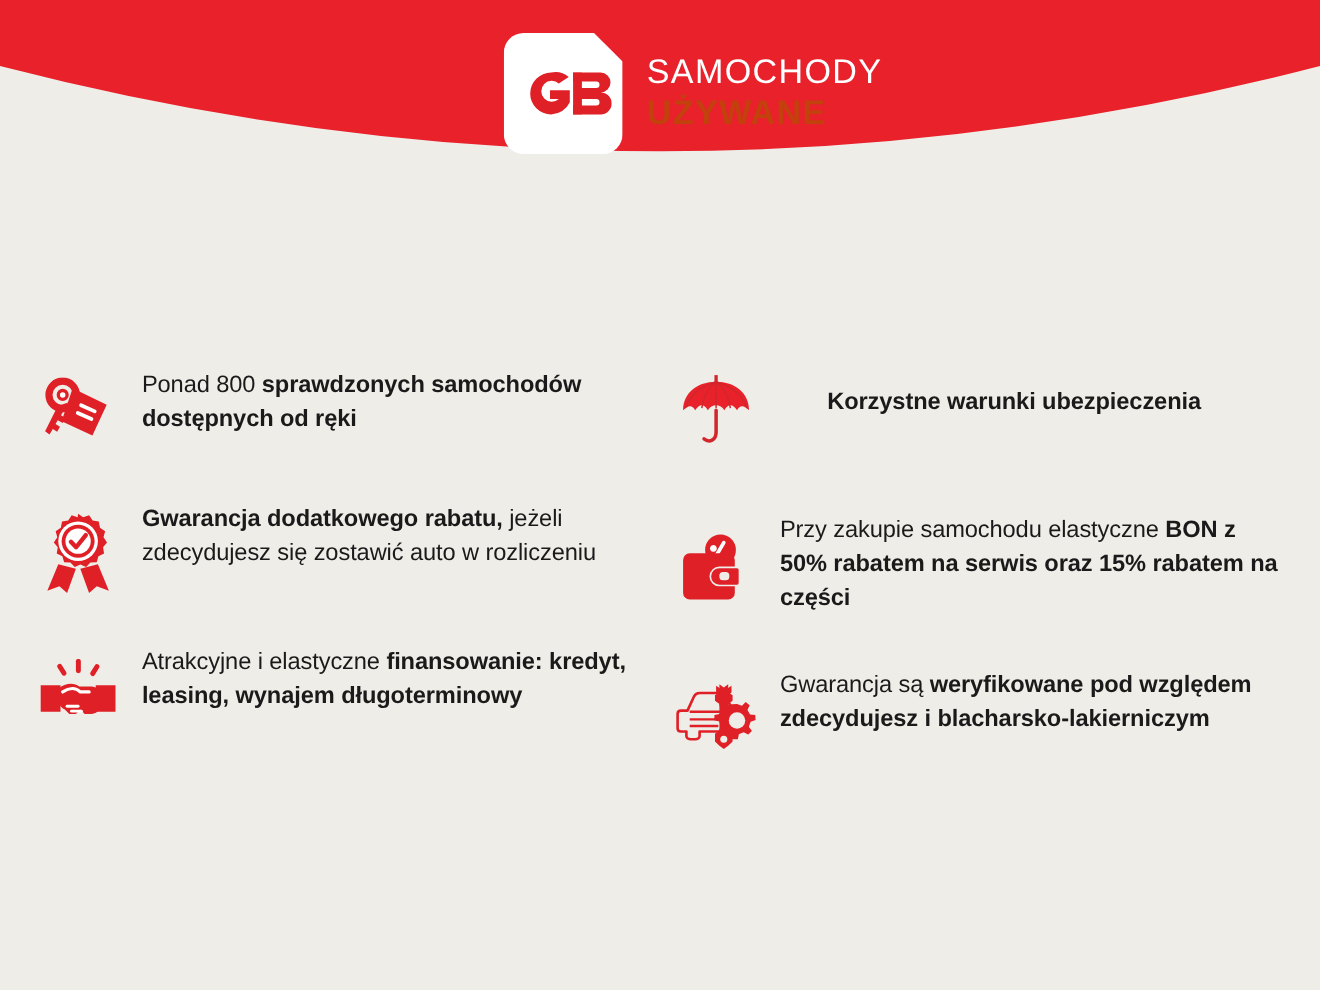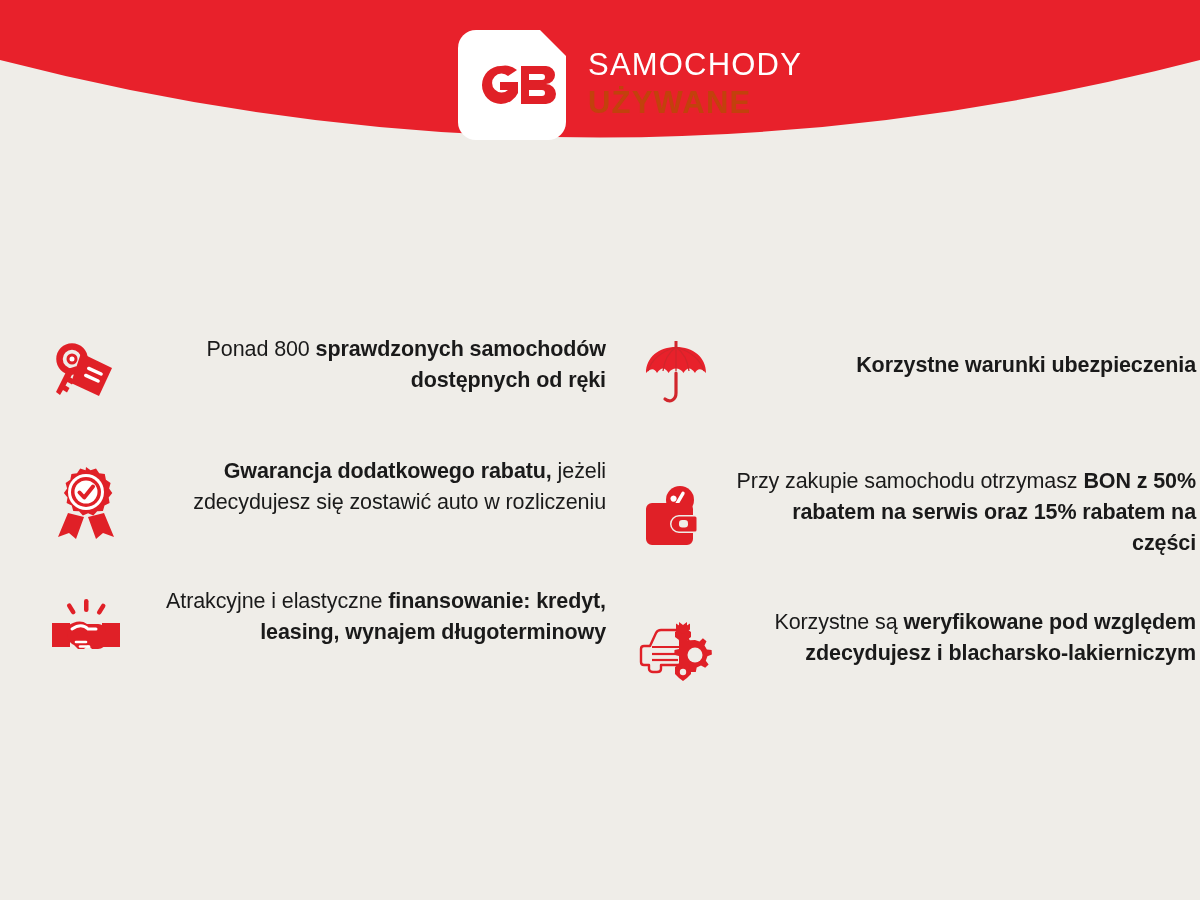--- a/index.html
+++ b/index.html
@@ -69,24 +69,23 @@
   }
 
   
   .features {
     position: absolute;
     left: 0;
     top: 330px;
     width: 1200px;
     display: grid;
     grid-template-columns: 560px 560px;
-    column-gap: 30px;
-    padding: 0 46px;
+    column-gap: 20px;
+    padding: 0 31px;
     box-sizing: border-box;
-    text-align: right;
   }
   .col {
     display: flex;
     flex-direction: column;
   }
   .col-left .feature:nth-child(1) { margin-top: 0px; }
   .col-left .feature:nth-child(2) { margin-top: 38px; }
   .col-left .feature:nth-child(3) { margin-top: 40px; }
   .col-right .feature:nth-child(1) { margin-top: 6px; }
   .col-right .feature:nth-child(2) { margin-top: 50px; }
@@ -280,21 +279,21 @@
             <path d="M3,24 A6,6 0 0 1 9,18 H44 A6,6 0 0 1 50,24 V30 H36
                      A9,9 0 0 0 36,48 H50 V54 A6,6 0 0 1 44,60 H9 A6,6 0 0 1 3,54 Z"></path>
 
             <path d="M36,31.5 H52 A1.5,1.5 0 0 1 53.5,33 V45 A1.5,1.5 0 0 1 52,46.5 H36
                      A7.5,7.5 0 0 1 36,31.5 Z"></path>
             <rect x="36" y="35" width="9" height="7.5" rx="3.2" fill="#efede8"></rect>
           </g>
         </svg>
       </div>
       <div class="feature-text">
-        <span>Przy zakupie samochodu otrzymasz </span><b>BON z 50% rabatem na serwis oraz 15% rabatem na części</b><span></span>
+        <span>Przy zakupie samochodu elastyczne </span><b>BON z 50% rabatem na serwis oraz 15% rabatem na części</b><span></span>
       </div>
     </div>
 
     <div class="feature row-service">
       <div class="feature-icon">
         <svg width="76" height="70" viewBox="0 0 76 70" aria-hidden="true">
           <g>
 
             <path d="M3,46 L3,33 C3,31 4,30 6,30 L12,30 L18,17 C19,15 21,14 23,14 L42,14
                      C44,14 46,15 47,17 L53,30 L58,30 C60,30 61,31 61,33 L61,46
@@ -315,18 +314,18 @@
               <path d="M41,6 L41,13 L37,16 L37,21 L41,24 L41,48
                        L37,51 L37,58 L41,62 L45,65 L49,62 L53,58 L53,51 L49,48 L49,24
                        L53,21 L53,16 L49,13 L49,6 L45,9 Z"></path>
               <path d="M38,7.5 L38,13.5 L45,18 L52,13.5 L52,7.5 L45,12 Z" fill="#e02027"></path>
               <circle cx="45" cy="56" r="3.2" fill="#efede8"></circle>
             </g>
           </g>
         </svg>
       </div>
       <div class="feature-text">
-        <span>Korzystne są </span><b>weryfikowane pod względem zdecydujesz i blacharsko-lakierniczym</b><span></span>
+        <span>Gwarancja są </span><b>weryfikowane pod względem zdecydujesz i blacharsko-lakierniczym</b><span></span>
       </div>
     </div>
 
   </div>
 </div>
 
 </body></html>

